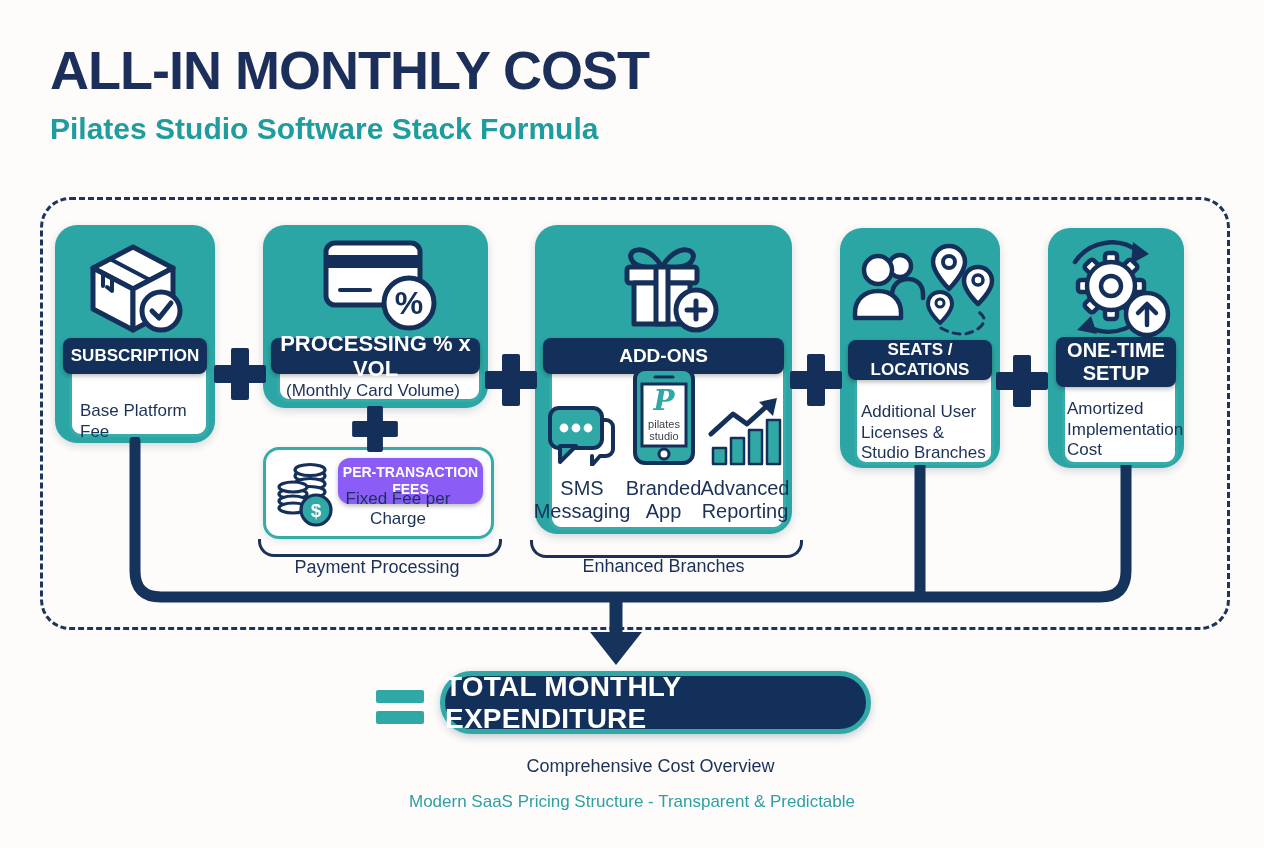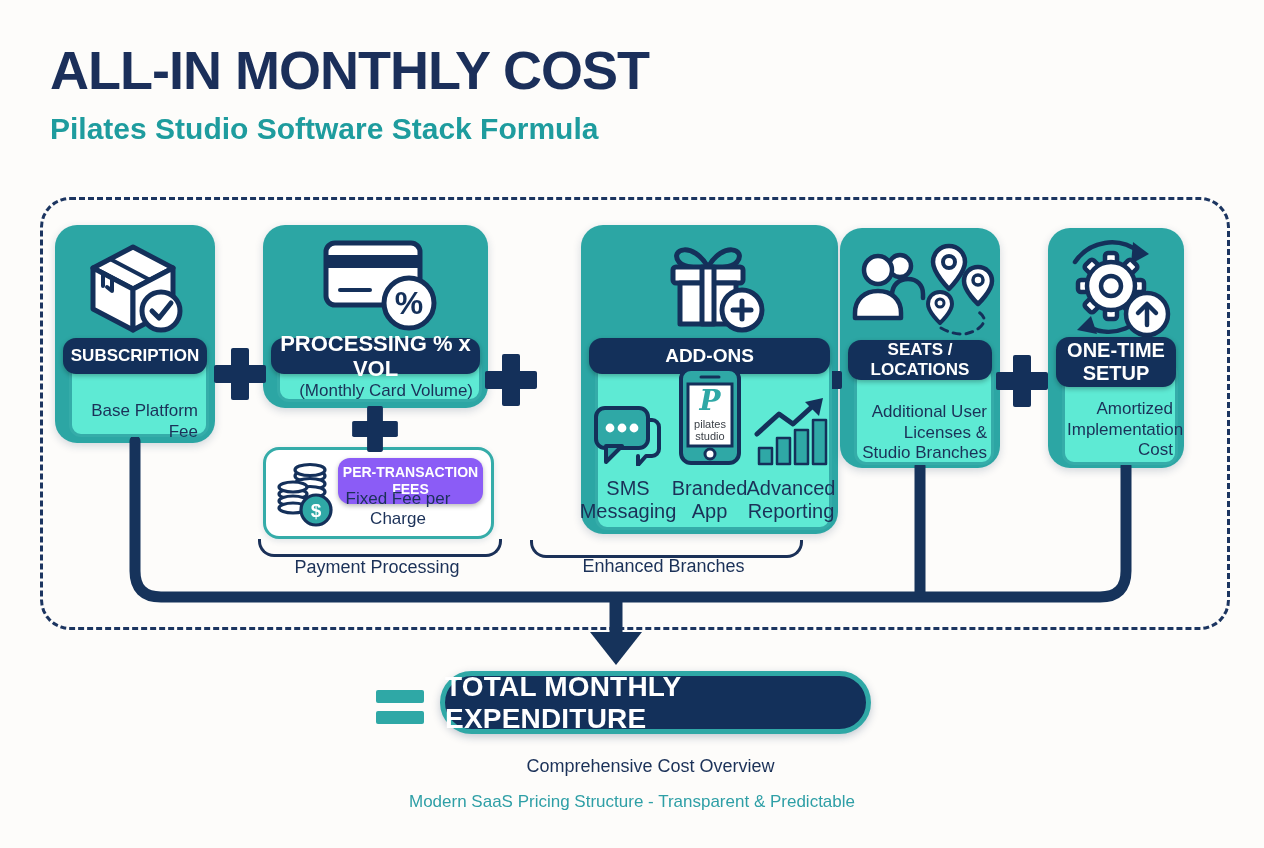--- a/index.html
+++ b/index.html
@@ -14,25 +14,25 @@
   .frame{position:absolute;left:40px;top:197px;width:1184px;height:427px;
          border:3.5px dashed #1c3560;border-radius:30px;}
 
   
   .connectors{position:absolute;left:0;top:0;width:1264px;height:848px;pointer-events:none;}
 
   
   .cost-box{position:absolute;background:#2ca6a4;border-radius:22px;
             box-shadow:0 3px 8px rgba(20,48,90,.18);}
   .icon-area{position:absolute;left:0;right:0;display:flex;justify-content:center;}
-  .pill{position:absolute;left:8px;right:8px;background:#13305a;border-radius:13px;z-index:3;
+  .pill{position:absolute;left:8px;right:8px;background:#13305a;border-radius:8px;z-index:3;
         display:flex;align-items:center;justify-content:center;text-align:center;
         color:#ffffff;font-weight:bold;box-shadow:0 2px 5px rgba(0,0,0,.28);line-height:1.15;}
-  .panel{position:absolute;left:14px;right:6px;background:#5eead4;border:3px solid #35aca9;
-         border-radius:12px;z-index:2;text-align:right;color:#1b3158;line-height:1.22;}
+  .panel{position:absolute;left:14px;right:6px;background:#ffffff;border:3px solid #35aca9;
+         border-radius:12px;z-index:2;text-align:left;color:#1b3158;line-height:1.22;}
 
   
   .ptf-box{position:absolute;left:263px;top:447px;width:225px;height:86px;background:#ffffff;
            border:3.5px solid #35aca9;border-radius:16px;box-shadow:0 2px 6px rgba(20,48,90,.12);}
   .ptf-pill{position:absolute;left:72px;top:8px;right:8px;height:46px;background:#8b5cf6;
             border-radius:12px;display:flex;align-items:center;justify-content:center;text-align:center;
             color:#fff;font-weight:bold;font-size:14px;line-height:1.2;box-shadow:0 2px 5px rgba(0,0,0,.28);}
   .ptf-caption{position:absolute;left:58px;right:19px;bottom:7px;text-align:center;
                font-size:17px;color:#1b3158;}
   .ptf-coins{position:absolute;left:8px;top:8px;}
@@ -135,21 +135,21 @@
         <circle class="teal-fill" stroke-width="3.2" cx="42" cy="52" r="15"></circle>
         <text x="42" y="59" text-anchor="middle" font-size="19" font-weight="bold" fill="#ffffff" font-family="Liberation Sans, sans-serif">$</text>
       </svg>
     </div>
     <div class="ptf-pill">
       <span>PER-TRANSACTION FEES</span>
     </div>
     <div class="ptf-caption">Fixed Fee per Charge</div>
   </div>
 
-  <div class="cost-box" style="left:535px;top:225px;width:257px;height:309px;margin-left:46px;">
+  <div class="cost-box" style="left:535px;top:225px;width:257px;height:309px;">
     <div class="icon-area" style="top:8px;">
       <svg width="130" height="102" viewBox="0 0 130 102">
         <path class="stroke-only" stroke-width="5" d="M63,34 C48,8 24,16 34,29 C40,36 56,35 63,34 Z"></path>
         <path class="stroke-only" stroke-width="5" d="M63,34 C78,8 102,16 92,29 C86,36 70,35 63,34 Z"></path>
         <rect class="stroke" stroke-width="5" x="28" y="34" width="70" height="16" rx="3"></rect>
         <rect class="stroke" stroke-width="5" x="35" y="50" width="56" height="41"></rect>
         <rect class="stroke" stroke-width="5" x="57" y="34" width="12" height="57"></rect>
         <circle class="stroke" stroke-width="5" cx="97" cy="77" r="20"></circle>
         <line class="stroke-only" stroke-width="5" x1="88" y1="77" x2="106" y2="77"></line>
         <line class="stroke-only" stroke-width="5" x1="97" y1="68" x2="97" y2="86"></line>

